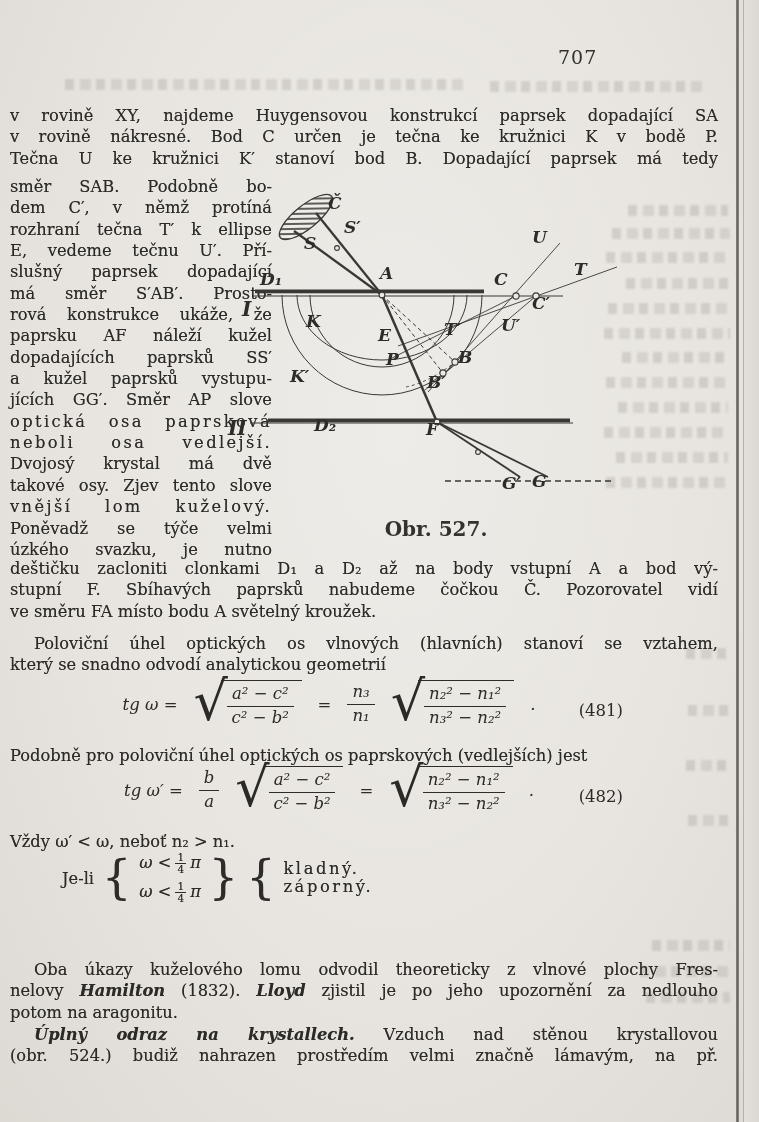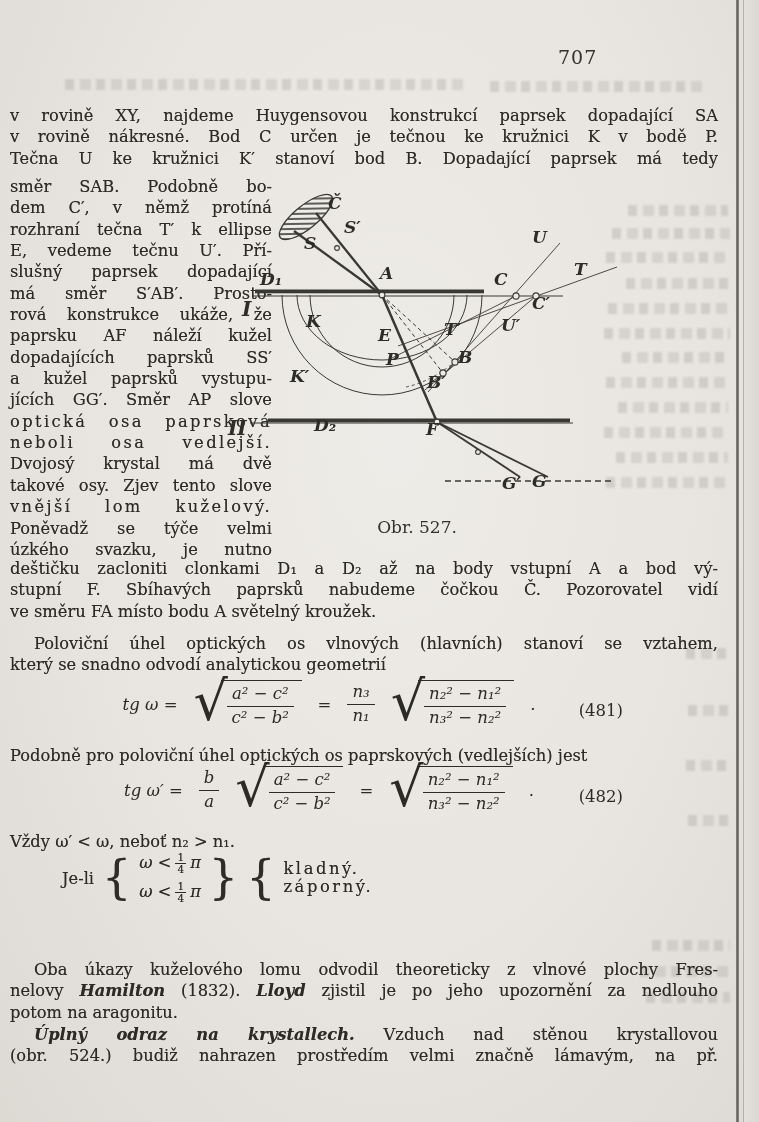--- a/index.html
+++ b/index.html
@@ -28,22 +28,22 @@
   .cline{height:21.35px;line-height:21.35px;}
   .ls{letter-spacing:2.4px;}
   .ind{text-indent:24px;}
   .it{font-style:italic;font-weight:bold;}
   
   #figure{position:absolute;left:220px;top:185px;width:500px;height:360px;}
   #figure svg{position:absolute;left:0;top:0;}
   .figlabel{position:absolute;font-style:italic;font-weight:bold;font-size:17px;color:#2e2c28;
             white-space:nowrap;line-height:1;}
   .figlabel.big{font-size:20px;}
-  .figcaption{position:absolute;left:117px;top:332px;width:160px;text-align:center;
-              font-size:17px;color:#34322e;}
+  .figcaption{position:absolute;left:136px;top:332px;width:160px;text-align:center;
+              font-size:20px;color:#34322e;font-weight:bold;}
   
   .eqrow{position:absolute;left:10px;width:708px;text-align:center;}
   .eq{display:inline-flex;align-items:center;gap:16px;font-size:16.5px;font-style:italic;
       padding-right:70px;}
   .eq .rm{font-style:italic;}
   .frac{display:inline-flex;flex-direction:column;text-align:center;vertical-align:middle;line-height:1.25;}
   .frac .num{border-bottom:1.4px solid #2e2c29;padding:0 5px 1px;}
   .frac .den{padding-top:1px;}
   .rad{display:inline-flex;align-items:center;}
   .rsign{font-size:54px;line-height:.85;font-style:normal;transform:translateY(-2px);}
@@ -90,21 +90,21 @@
   <div class="ghost" style="left:686px;top:760px;width:46px"></div>
   <div class="ghost" style="left:688px;top:815px;width:44px"></div>
   <div class="ghost" style="left:652px;top:940px;width:78px"></div>
   <div class="ghost" style="left:640px;top:966px;width:90px"></div>
   <div class="ghost" style="left:646px;top:992px;width:84px"></div>
 
   <div class="pageno">707</div>
 
   <div class="block" style="left:10px;top:105px;width:708px">
     <div class="ln jline">v rovině XY, najdeme Huygensovou konstrukcí paprsek dopadající SA</div>
-    <div class="ln jline">v rovině nákresné. Bod C určen je tečnou ke kružnici K v bodě P.</div>
+    <div class="ln jline">v rovině nákresné. Bod C určen je tečna ke kružnici K v bodě P.</div>
     <div class="ln jline">Tečna U ke kružnici K′ stanoví bod B. Dopadající paprsek má tedy</div>
   </div>
 
   <div class="block" style="left:10px;top:176px;width:262px">
     <div class="cline jline">směr SAB. Podobně bo-</div>
     <div class="cline jline">dem C′, v němž protíná</div>
     <div class="cline jline">rozhraní tečna T′ k ellipse</div>
     <div class="cline jline">E, vedeme tečnu U′. Pří-</div>
     <div class="cline jline">slušný paprsek dopadající</div>
     <div class="cline jline">má směr S′AB′. Prosto-</div>

